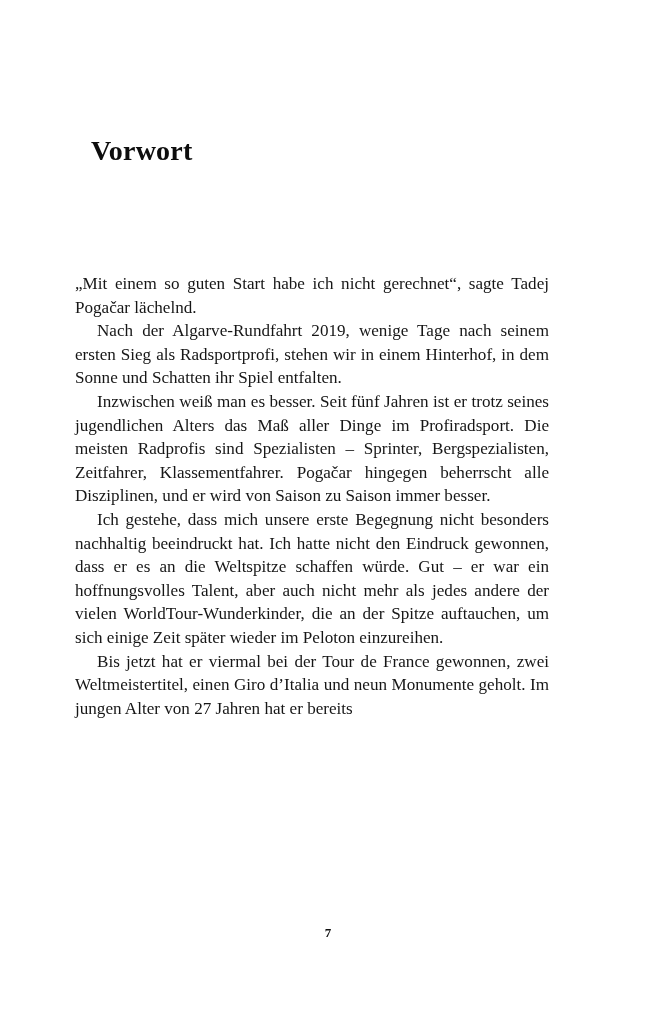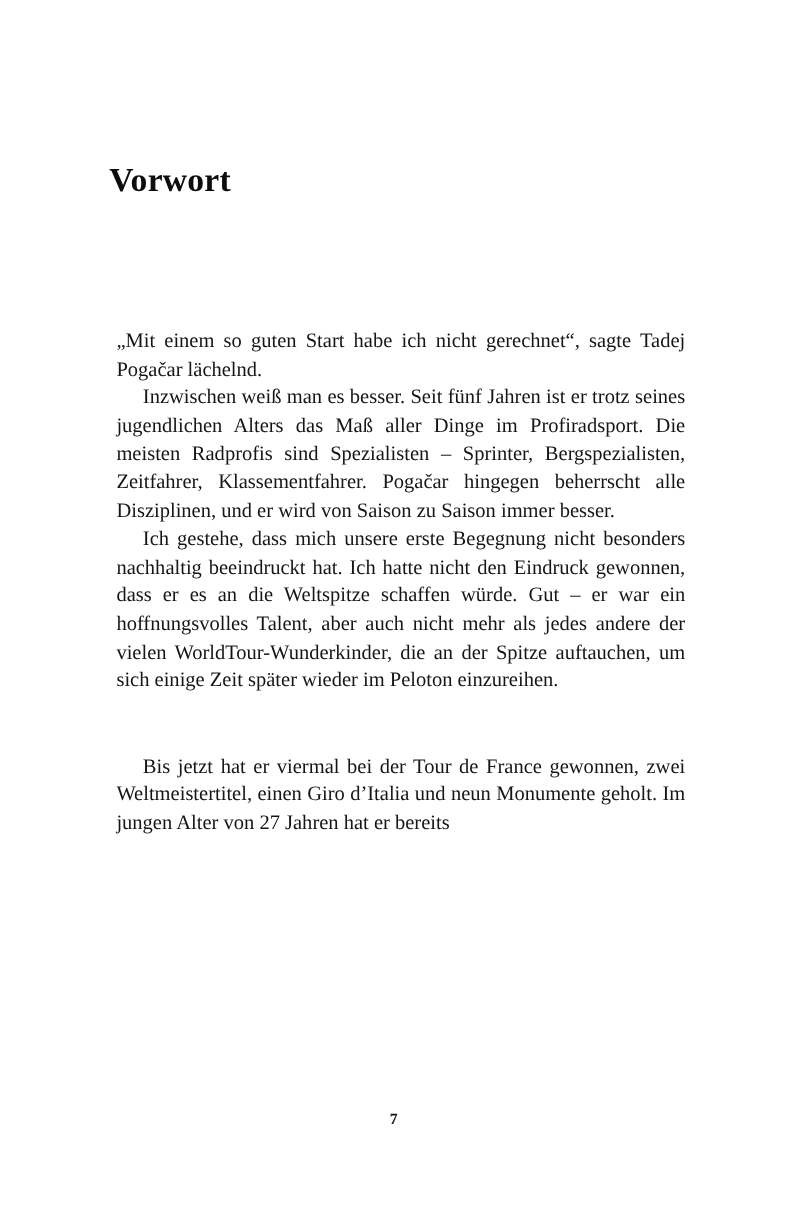--- a/index.html
+++ b/index.html
@@ -18,21 +18,21 @@
     width: 656px;
     height: 1020px;
     margin: 0 auto;
     background: #ffffff;
     overflow: hidden;
     box-sizing: border-box;
     border-radius: 20px;
   }
   .text-block {
     position: absolute;
-    left: 97px;
+    left: 75px;
     width: 474px;
   }
   .chapter-title {
     position: absolute;
     left: 91px;
     top: 134px;
     width: 474px;
     font-family: "Liberation Serif", "DejaVu Serif", serif;
     font-size: 28px;
     font-weight: bold;
@@ -53,21 +53,20 @@
   }
   .body-copy p {
     margin: 0;
     text-indent: 0;
   }
   .body-copy p + p {
     text-indent: 22px;
   }
   .body-copy p:last-child {
     text-align: justify;
-    margin-top: 48px;
   }
   .page-number {
     position: absolute;
     left: 0;
     right: 0;
     top: 925px;
     text-align: center;
     font-size: 13px;
     line-height: 16px;
     font-weight: bold;
@@ -76,20 +75,21 @@
 </style>
 </head>
 <body>
 
 <div class="page">
 
   <h1 class="chapter-title">Vorwort</h1>
 
   <div class="text-block body-copy">
     <p>„Mit einem so guten Start habe ich nicht gerechnet“, sagte Tadej Pogačar lächelnd.</p>
+    <p>Nach der Algarve-Rundfahrt 2019, wenige Tage nach sei­nem ersten Sieg als Radsportprofi, stehen wir in einem Hinter­hof, in dem Sonne und Schatten ihr Spiel entfalten.</p>
     <p>Inzwischen weiß man es besser. Seit fünf Jahren ist er trotz seines jugendlichen Alters das Maß aller Dinge im Profirad­sport. Die meisten Radprofis sind Spezialisten – Sprinter, Bergspezialisten, Zeitfahrer, Klassementfahrer. Pogačar hin­gegen beherrscht alle Disziplinen, und er wird von Saison zu Saison immer besser.</p>
     <p>Ich gestehe, dass mich unsere erste Begegnung nicht be­sonders nachhaltig beeindruckt hat. Ich hatte nicht den Ein­druck gewonnen, dass er es an die Weltspitze schaffen würde. Gut – er war ein hoffnungsvolles Talent, aber auch nicht mehr als jedes andere der vielen WorldTour-Wunderkinder, die an der Spitze auftauchen, um sich einige Zeit später wieder im Peloton einzureihen.</p>
     <p>Bis jetzt hat er viermal bei der Tour de France gewonnen, zwei Weltmeistertitel, einen Giro d’Italia und neun Monu­mente geholt. Im jungen Alter von 27 Jahren hat er bereits</p>
   </div>
 
   <div class="page-number">7</div>
 
 </div>
 
 </body></html>

